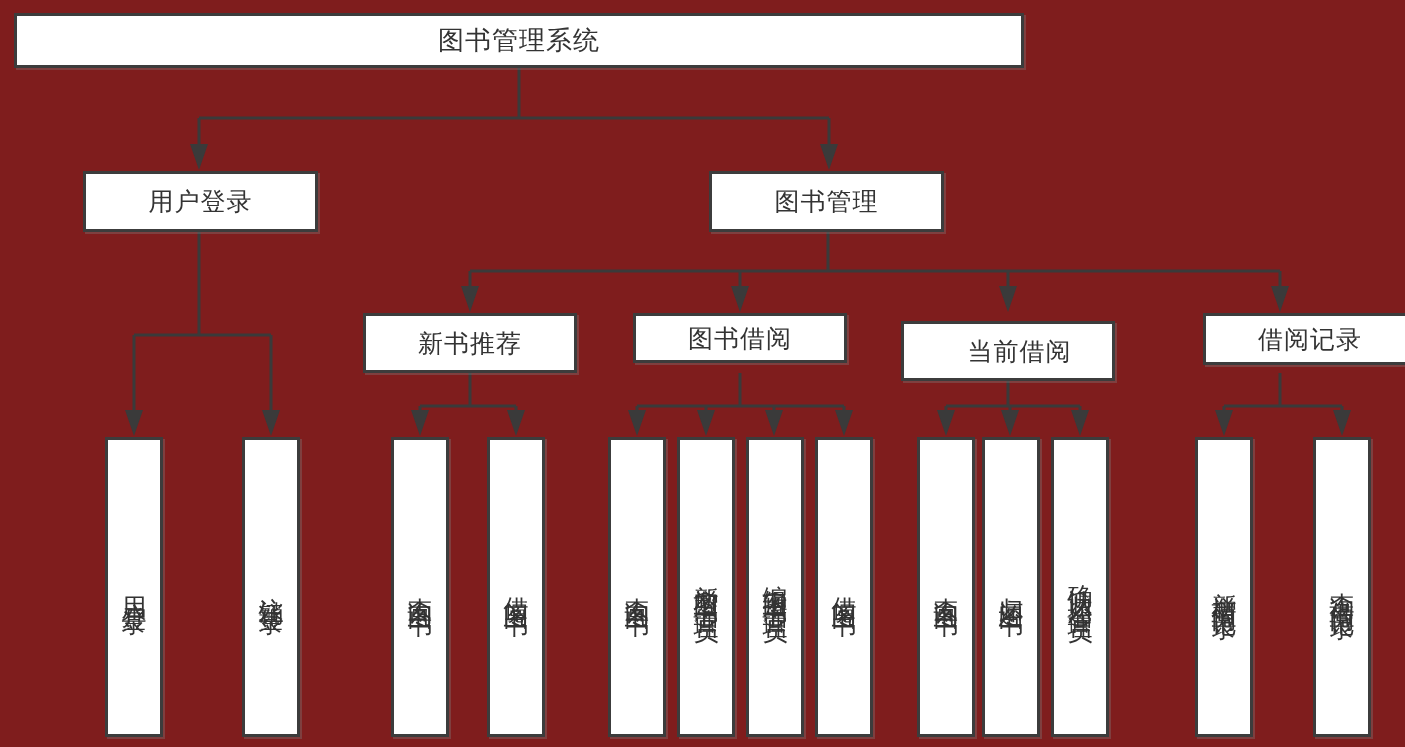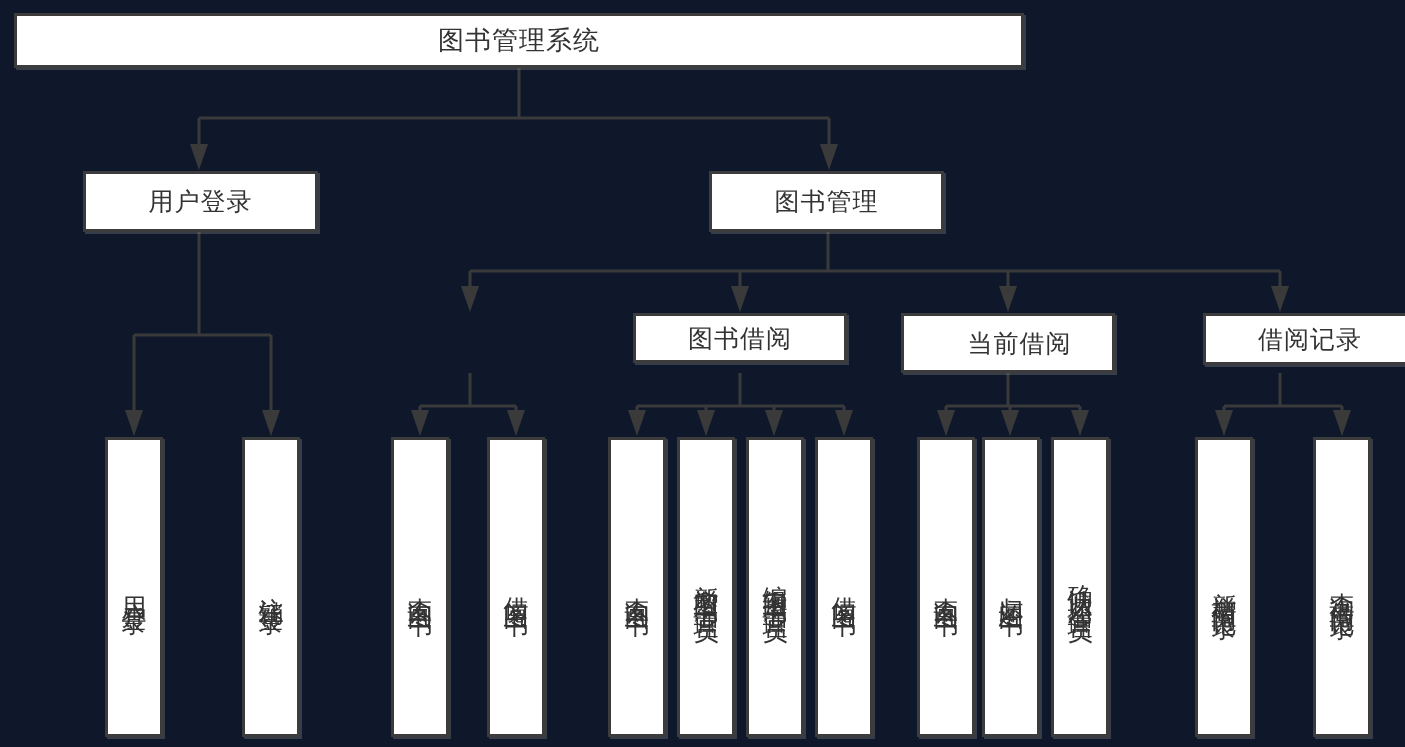--- a/index.html
+++ b/index.html
@@ -1,20 +1,20 @@
 <!DOCTYPE html>
 <html><head>
 <meta charset="utf-8">
 <style>
   html, body { margin: 0; padding: 0; background: #ffffff; }
   #canvas {
     position: relative;
     width: 1405px;
     height: 747px;
-    background: #0f172a;
+    background: #7f1d1d;
     overflow: hidden;
     font-family: "Liberation Sans", "DejaVu Sans", sans-serif;
     color: #333333;
   }
   #wires { position: absolute; left: 0; top: 0; z-index: 0; }
   .line { fill: none; stroke: #3a3a3a; stroke-width: 3; }
   .arrow { fill: #3a3a3a; stroke: none; }
 
   .node {
     position: absolute;
@@ -92,22 +92,23 @@
       <path class="arrow" d="M1215 410 L1233 410 L1224 436 Z"></path>
       <path class="arrow" d="M1333 410 L1351 410 L1342 436 Z"></path>
     </g>
   </svg>
 
   <div class="node hbox root" style="left:14px; top:13px; width:1010px; height:55px;">图书管理系统</div>
 
   <div class="node hbox" style="left:83px; top:171px; width:235px; height:61px;">用户登录</div>
   <div class="node hbox" style="left:709px; top:171px; width:235px; height:61px;">图书管理</div>
 
+  <div class="node hbox" style="left:363px; top:313px; width:214px; height:60px;">新书推荐</div>
   <div class="node hbox" style="left:633px; top:313px; width:214px; height:50px;">图书借阅</div>
-  <div class="node hbox" style="left:901px; top:313px; width:214px; height:60px;padding-left:23px;">当前借阅</div>
+  <div class="node hbox" style="left:901px; top:321px; width:214px; height:60px;padding-left:23px;">当前借阅</div>
   <div class="node hbox" style="left:1203px; top:313px; width:214px; height:52px;">借阅记录</div>
 
   <div class="node vbox" style="left:105px;">用户登录</div>
   <div class="node vbox" style="left:242px;">注销登录</div>
 
   <div class="node vbox" style="left:391px;">查询图书</div>
   <div class="node vbox" style="left:487px;">借阅图书</div>
 
   <div class="node vbox" style="left:608px;">查询图书</div>
   <div class="node vbox" style="left:677px;">新增图书（管理员）</div>

